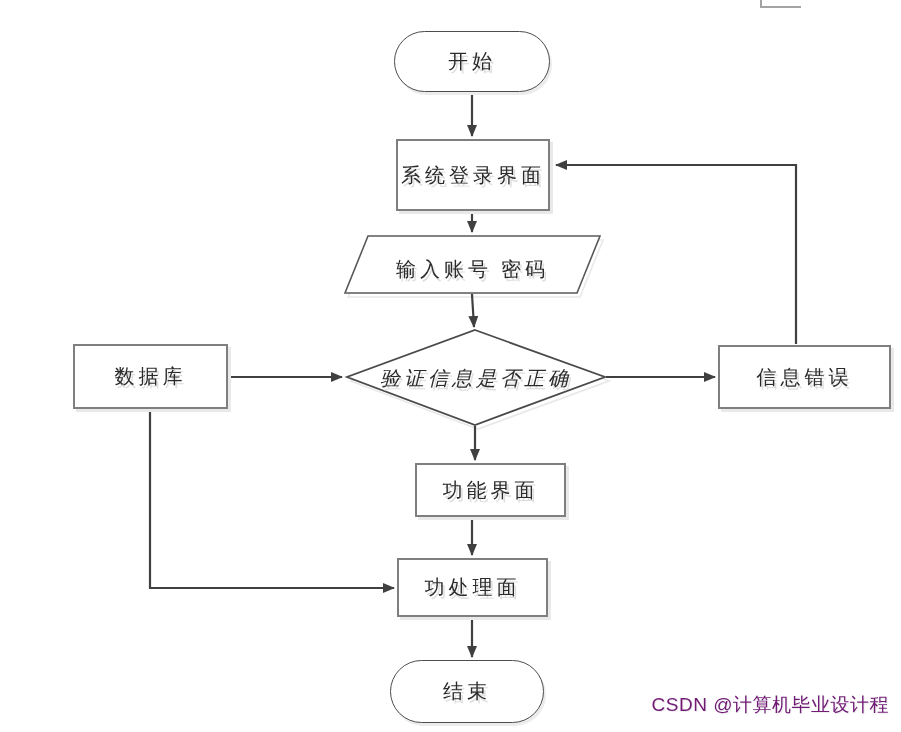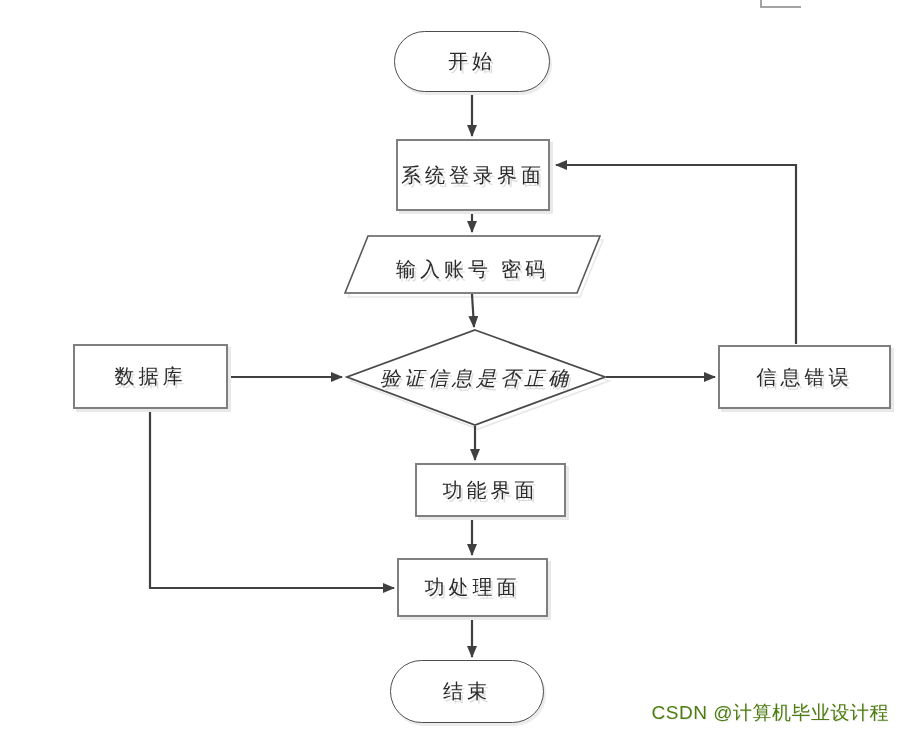--- a/index.html
+++ b/index.html
@@ -49,25 +49,25 @@
     font-size: 20px;
     letter-spacing: 4px;
     text-shadow: 2px 3px 0 #dedede;
     text-align: center;
     background: transparent;
     line-height: 28px;
   }
   .watermark {
     position: absolute;
     right: 12px;
-    bottom: 6px;
+    bottom: 14px;
     font-family: "Liberation Sans", "DejaVu Sans", sans-serif;
     font-size: 19px;
     letter-spacing: 0.5px;
-    color: #4d7c0f;
+    color: #701a75;
     text-shadow: 1px 1px 0 #efefef;
   }
 </style>
 </head>
 <body>
 
 <div class="canvas">
 
   <svg class="wires" width="901" height="732" viewBox="0 0 901 732" xmlns="http://www.w3.org/2000/svg">
     <defs>

